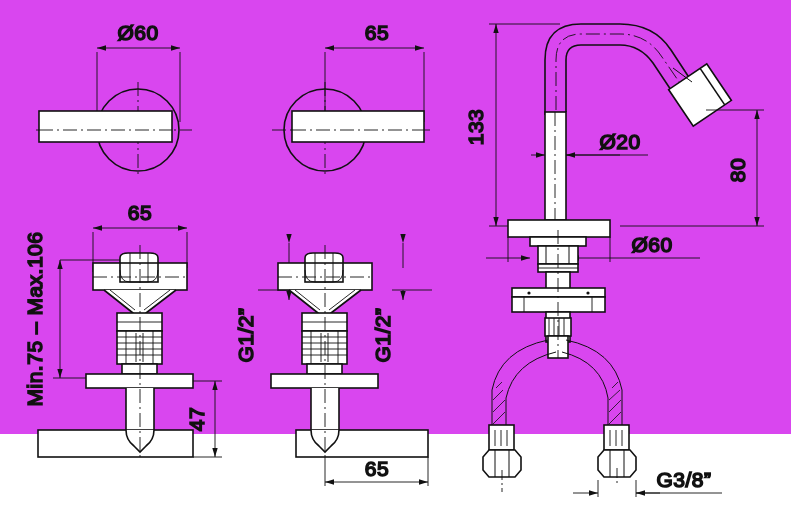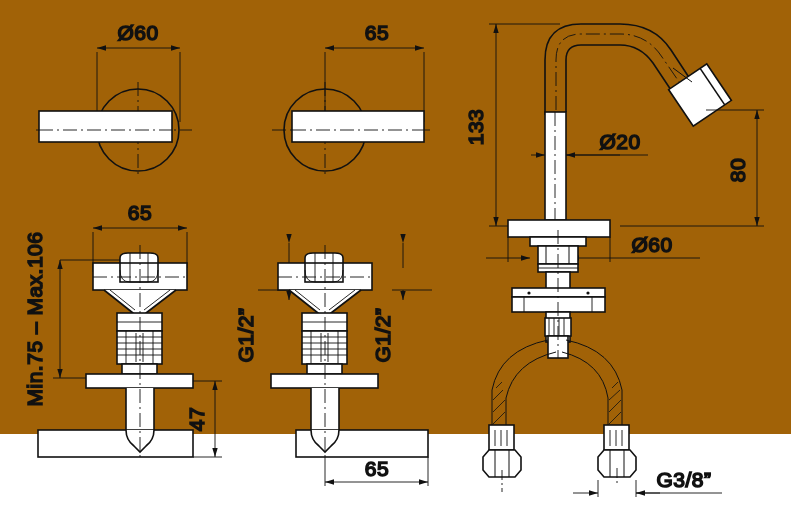--- a/index.html
+++ b/index.html
@@ -1,18 +1,18 @@
 <!DOCTYPE html>
 <html><head>
 <meta charset="utf-8">
 <style>
   html,body{margin:0;padding:0;background:#ffffff;}
   body{width:791px;height:526px;overflow:hidden;
        font-family:"Liberation Sans", sans-serif;}
-  #sheet{position:relative;width:791px;height:434px;background:#a16207;}
+  #sheet{position:relative;width:791px;height:434px;background:#d946ef;}
   svg{display:block;}
   .dimtext{font-family:"Liberation Sans", sans-serif;font-size:21px;fill:#111;letter-spacing:0.5px;}
 </style>
 </head>
 <body>
 
 <div id="sheet">
 <svg width="791" height="526" viewBox="0 0 791 526">
   <defs>
     <marker id="arrL" markerWidth="10" markerHeight="8" refX="9" refY="4" orient="auto" markerUnits="userSpaceOnUse">

